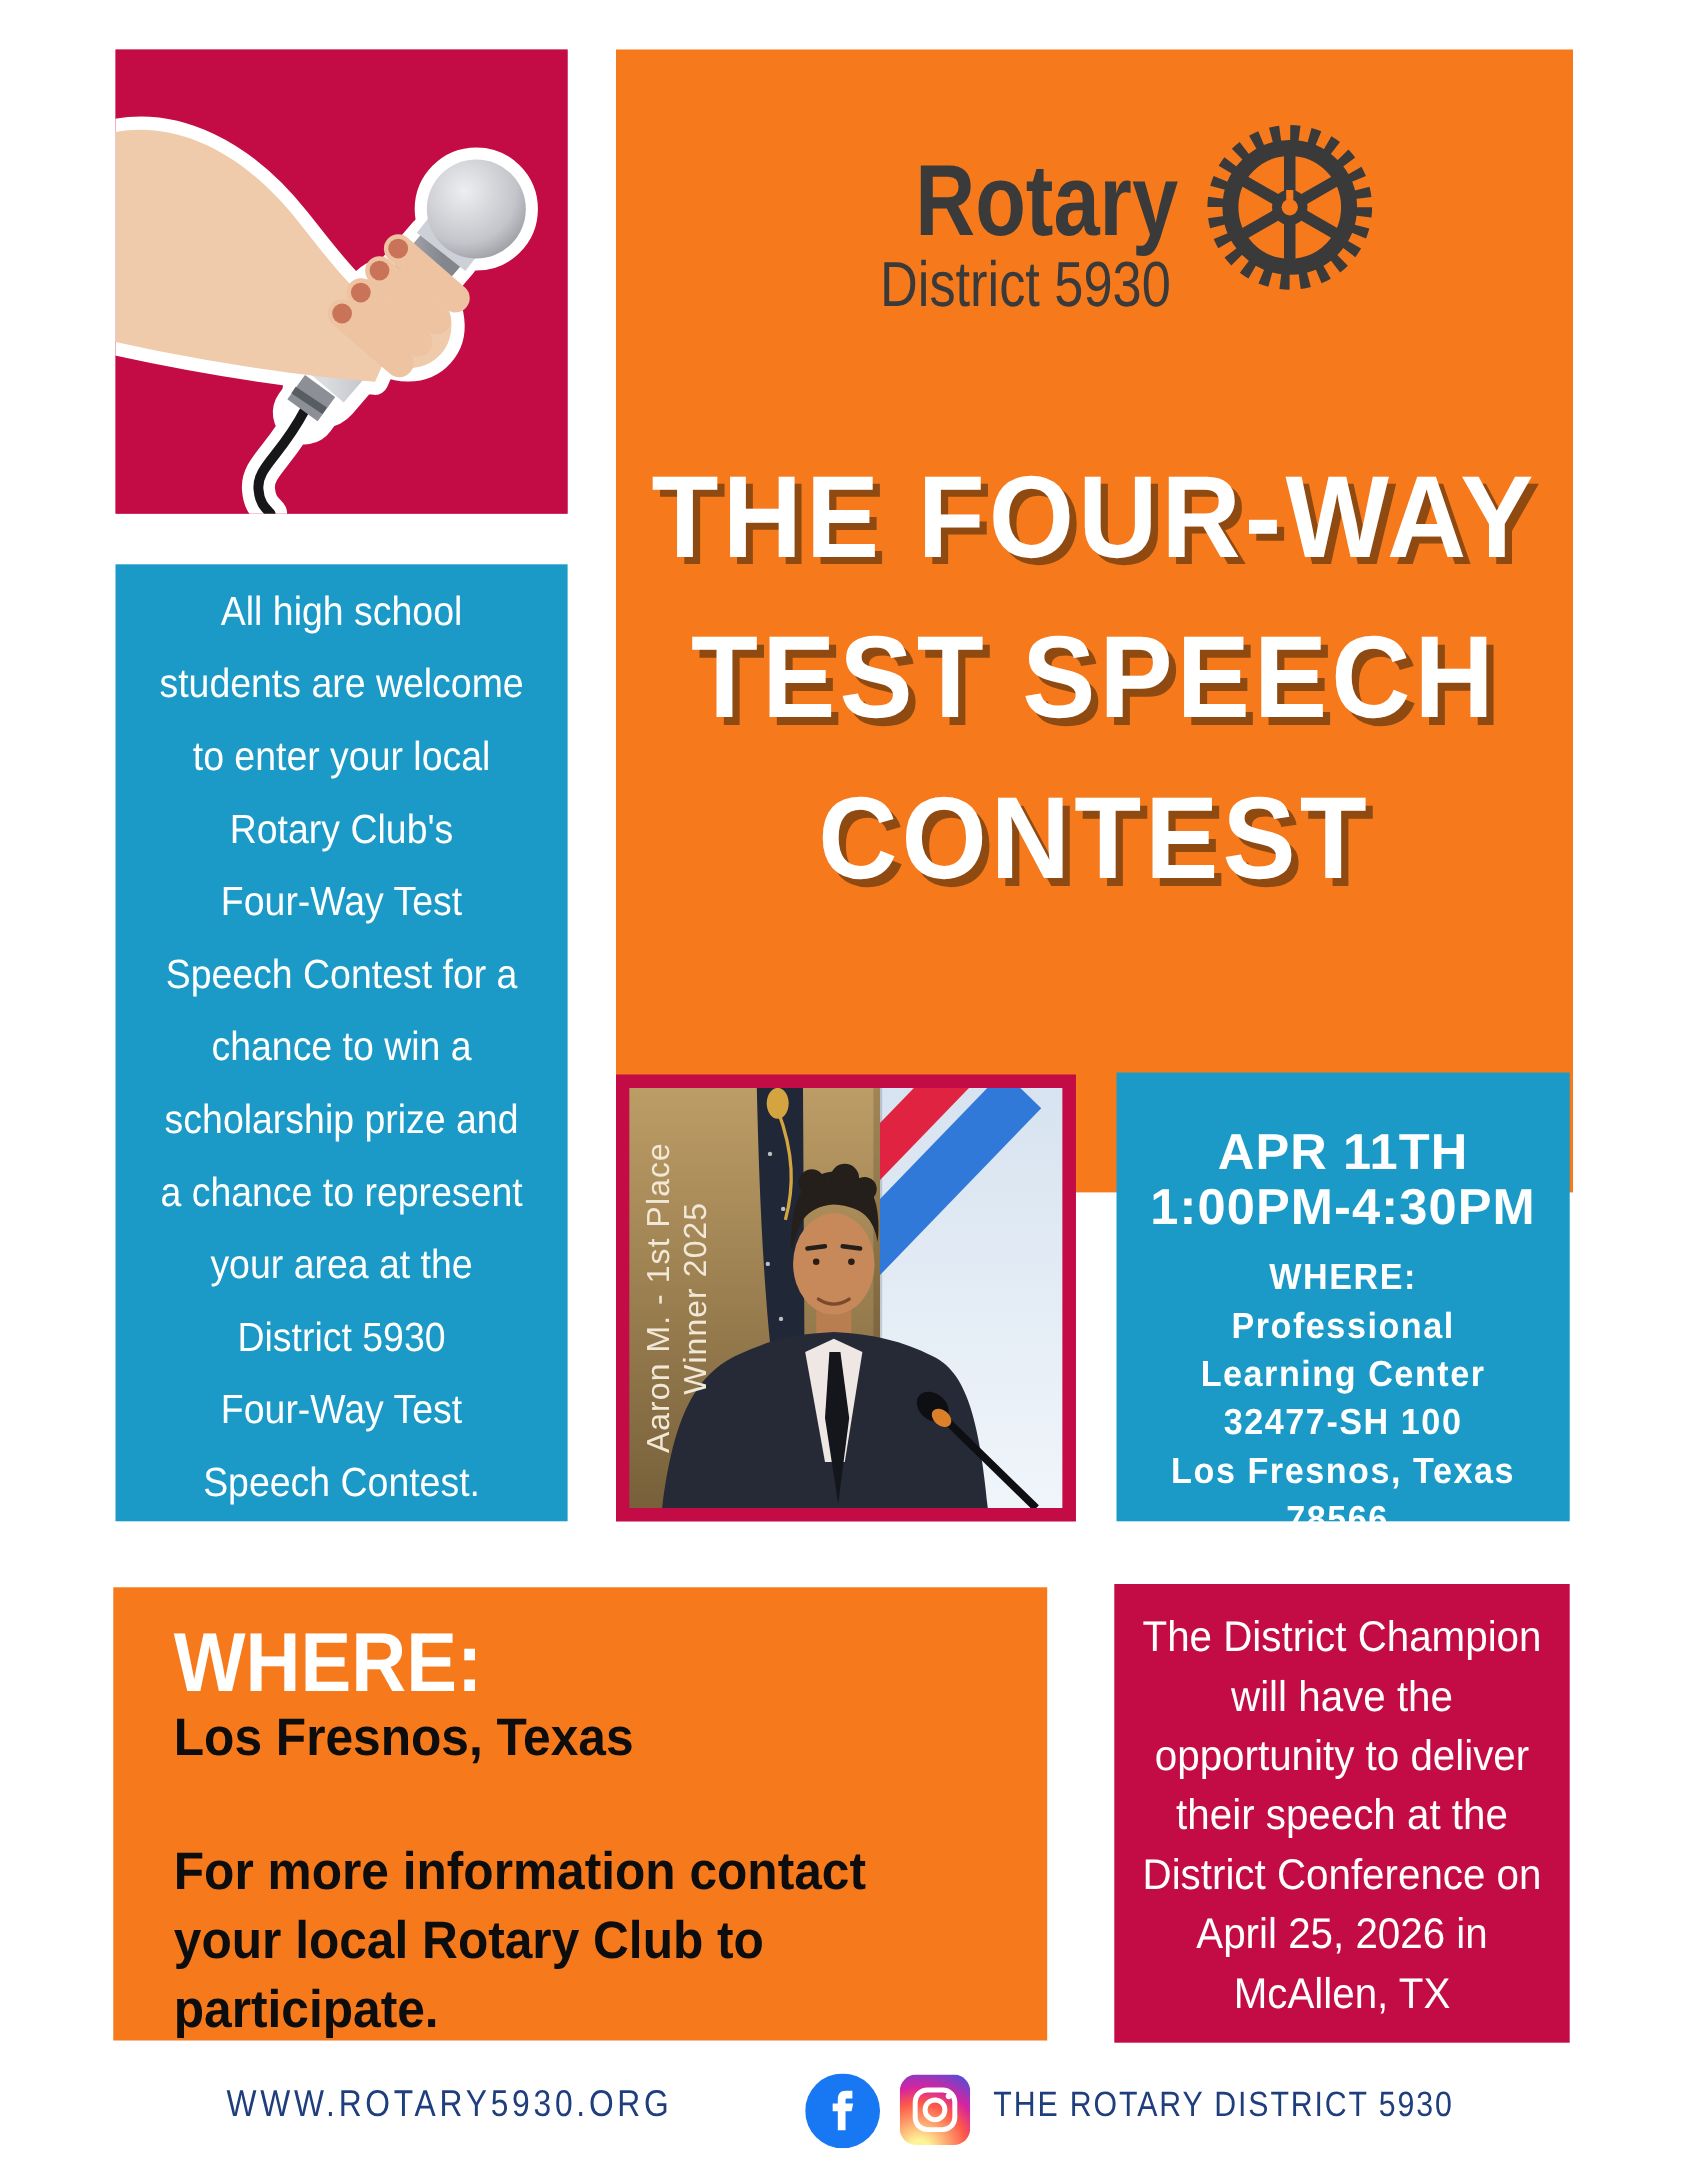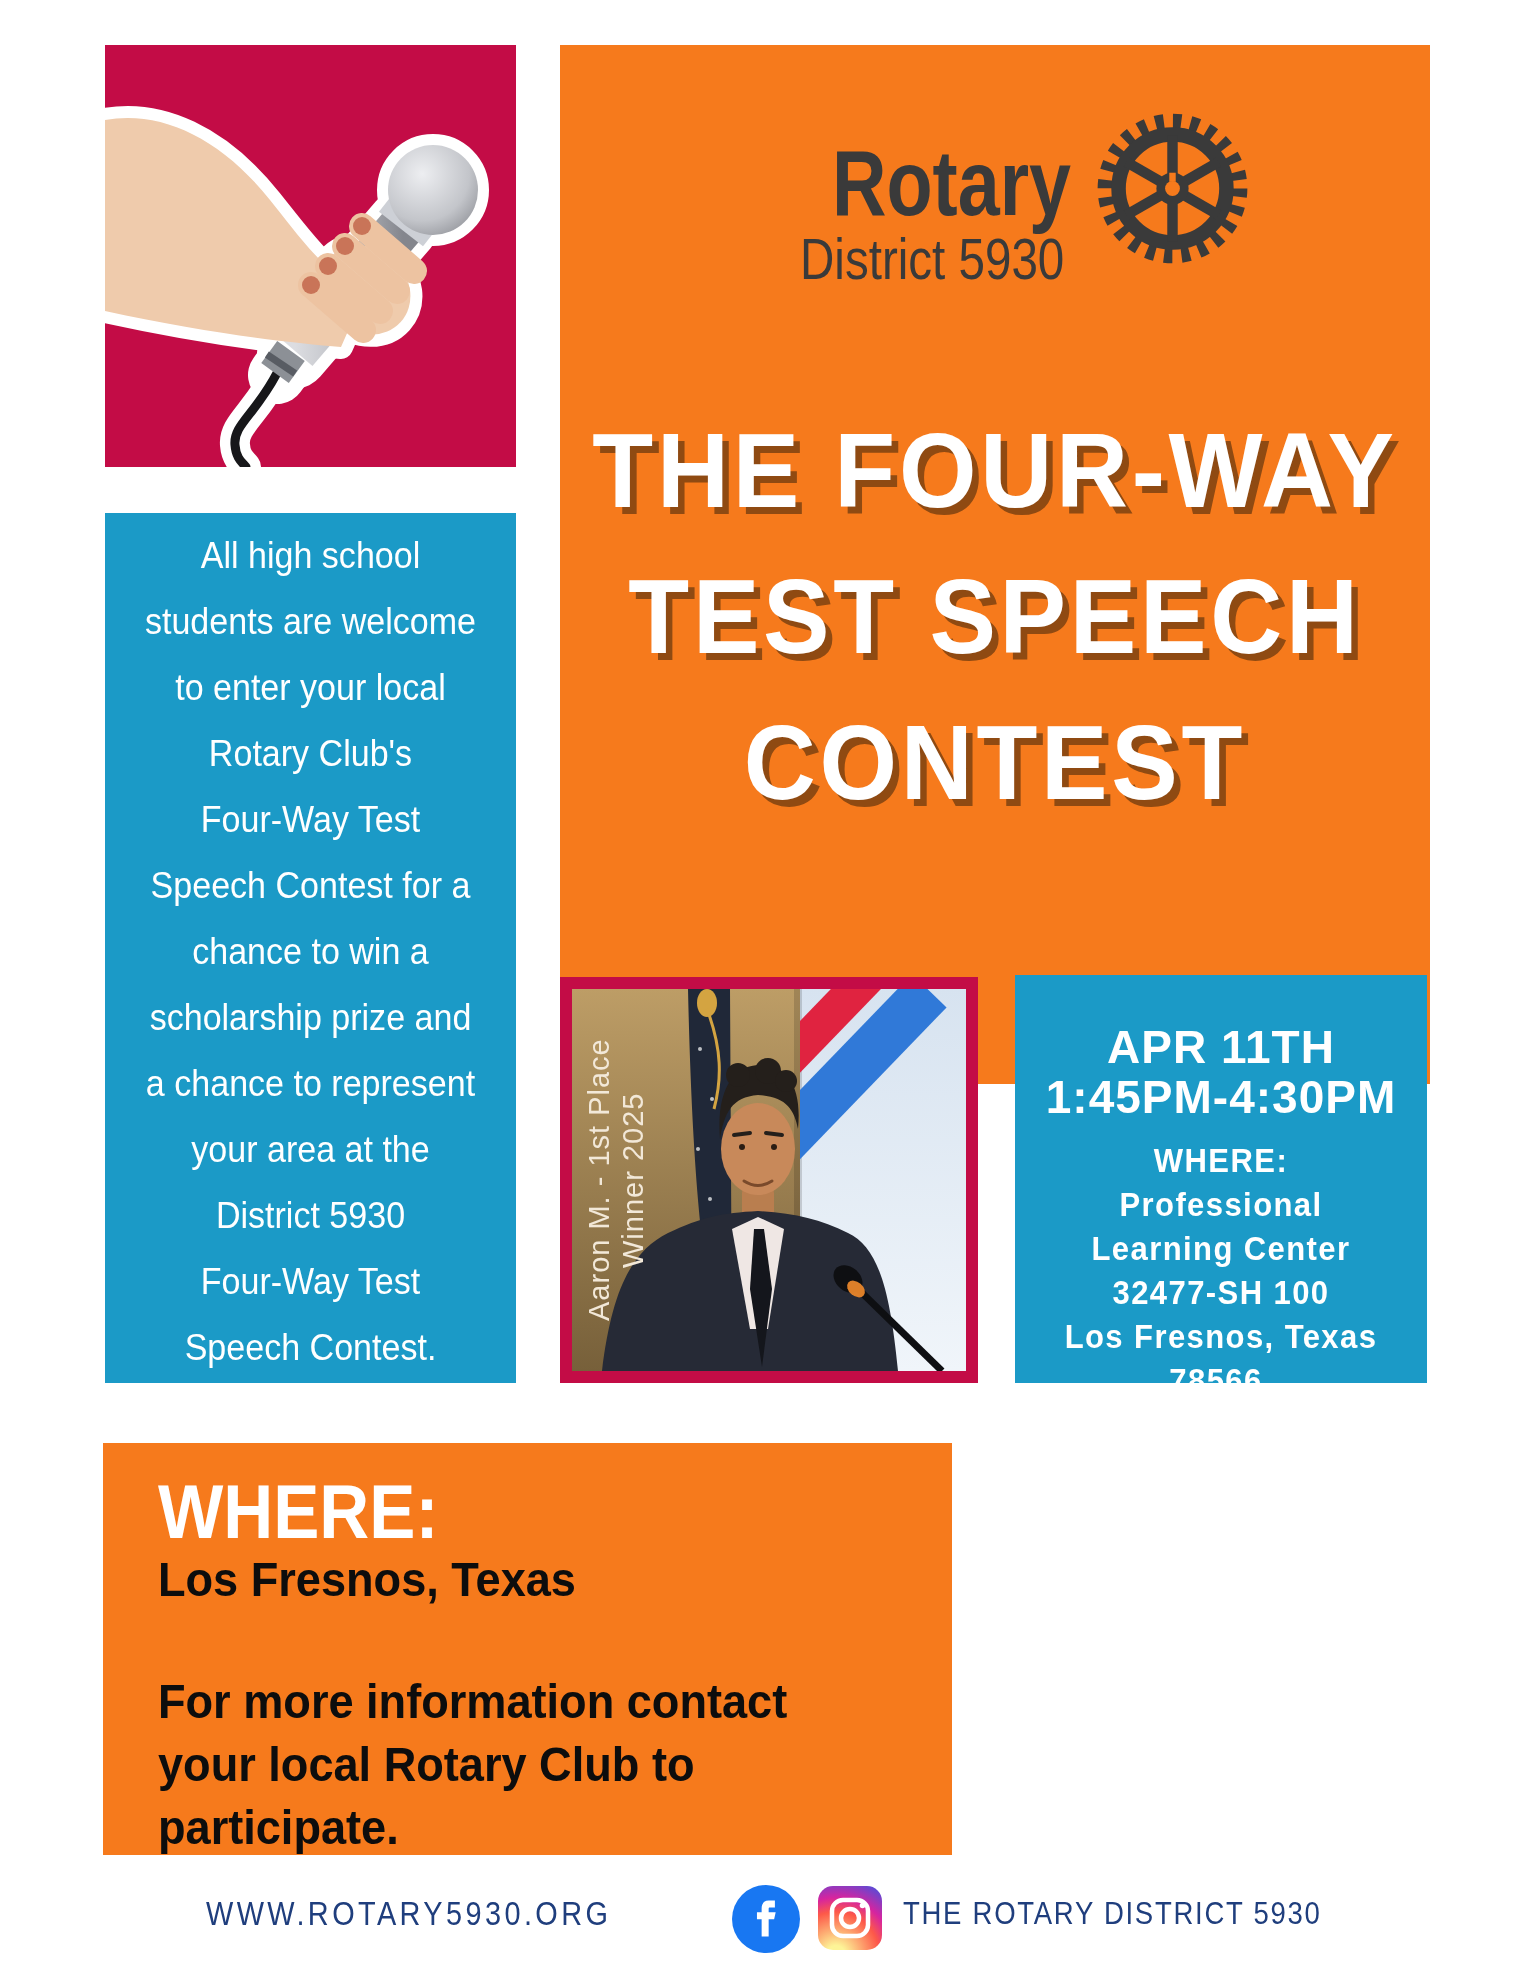--- a/index.html
+++ b/index.html
@@ -222,37 +222,46 @@
 
       <line x1="284" y1="298" x2="370" y2="382" stroke="#0E0F12" stroke-width="7"></line>
       <ellipse cx="276" cy="290" rx="16" ry="12" transform="rotate(40 276 290)" fill="#0E0F12"></ellipse>
       <ellipse cx="284" cy="300" rx="10" ry="7" transform="rotate(40 284 300)" fill="#E8862B" opacity=".95"></ellipse>
     </svg>
   </div>
   <div class="abs photo-caption">Aaron M. - 1st Place Winner 2025</div>
 
   <div class="abs event-box">
     <div class="event-datetime">APR 11TH
-1:45PM-4:30PM</div>
+1:00PM-4:30PM</div>
     <div class="event-venue">WHERE:
 Professional
 Learning Center
 32477-SH 100
 Los Fresnos, Texas
 78566.</div>
   </div>
 
   <div class="abs where-box">
     <div class="where-heading">WHERE:</div>
     <div class="where-location">Los Fresnos, Texas</div>
     <div class="where-info">For more information contact
 your local Rotary Club to
 participate.</div>
   </div>
 
+  <div class="abs champion-box">
+    <div class="champion-text">The District Champion
+will have the
+opportunity to deliver
+their speech at the
+District Conference on
+April 25, 2026 in
+McAllen, TX</div>
+  </div>
 
   <div class="abs site-url">WWW.ROTARY5930.ORG</div>
   <svg class="abs fb-icon" viewBox="0 0 68 68">
     <circle cx="34" cy="34" r="34" fill="#1877F2"></circle>
     <path d="M39 23 h7 v-9 h-8 c-6 0 -9 4 -9 10 v5 h-6 v9 h6 v22 h9 v-22 h7 l2 -9 h-9 v-4 c0 -1.5 .5 -2 1.5 -2 Z" fill="#ffffff" transform="scale(.78) translate(9,6)"></path>
   </svg>
   <svg class="abs ig-icon" viewBox="0 0 64 64">
     <defs>
       <radialGradient id="igGrad" cx=".28" cy="1.08" r="1.5">
         <stop offset="0" stop-color="#FDF497"></stop>

